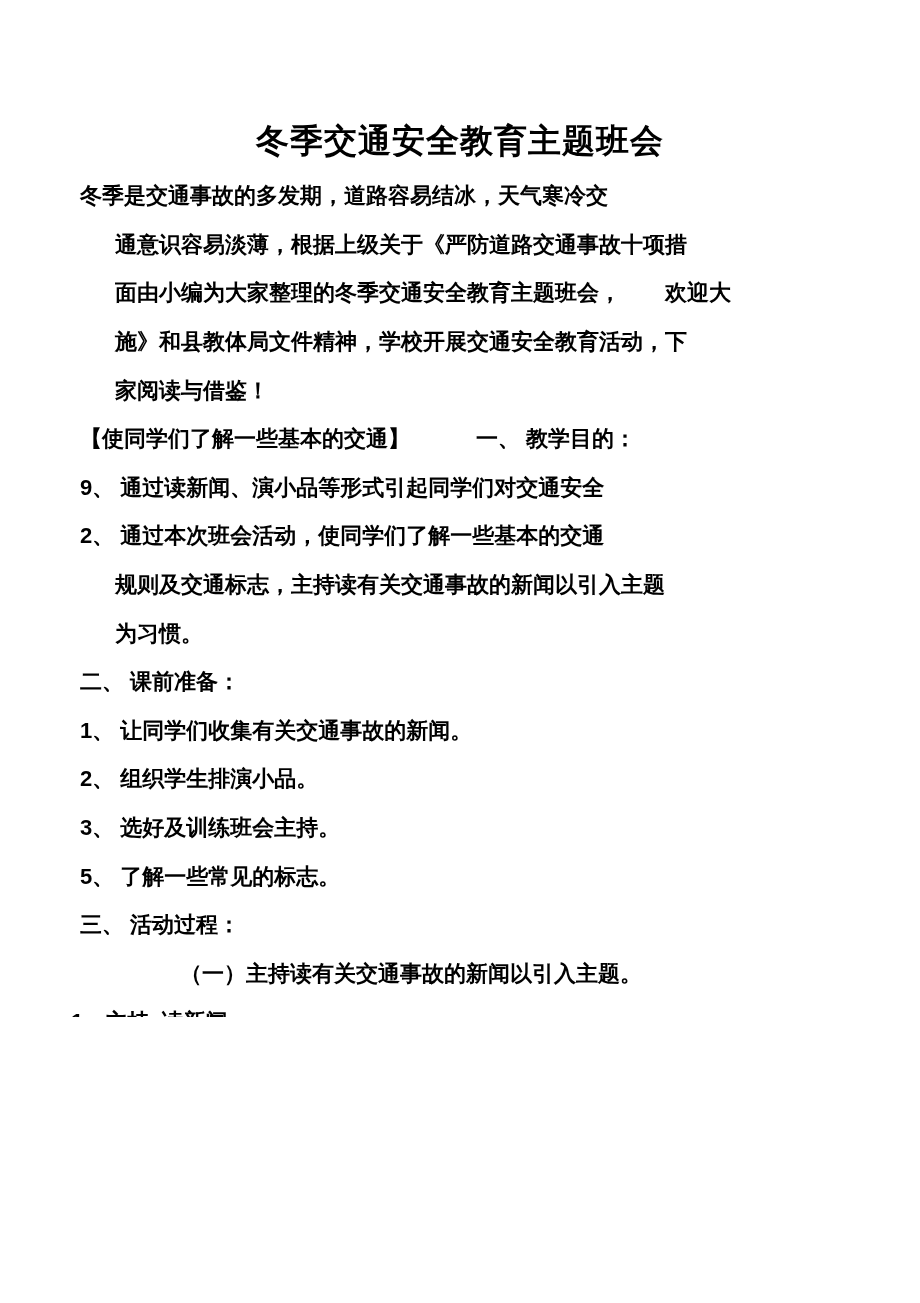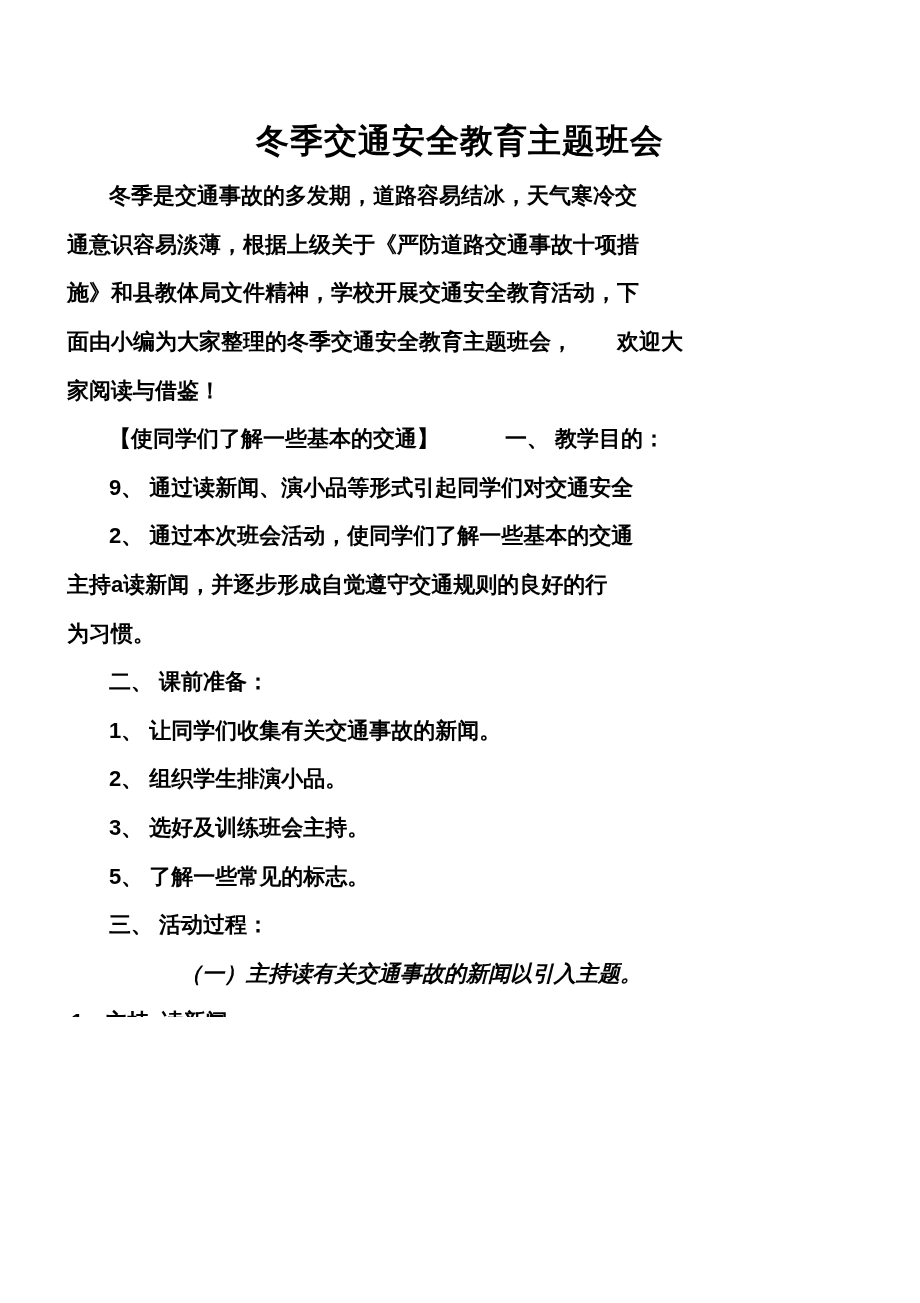--- a/index.html
+++ b/index.html
@@ -36,41 +36,41 @@
   .line {
     height: 48.6px;
     display: flex;
     align-items: center;
     font-size: 22px;
     font-weight: 700;
     white-space: pre;
     box-sizing: border-box;
   }
   
-  .indent-cont  { padding-left: 67px; }  
-  .indent-first { padding-left: 109px; }  
-  .indent-paren { padding-left: 180px; font-style: italic; }  
+  .indent-cont  { padding-left: 115px; }  
+  .indent-first { padding-left: 80px; }  
+  .indent-paren { padding-left: 180px; }  
   .indent-hang  { padding-left: 71px; }  
 </style>
 </head>
 <body>
 
 <div class="page">
   <div class="doc">
     <div class="title">冬季交通安全教育主题班会</div>
     <div>
         <div class="line indent-first">冬季是交通事故的多发期，道路容易结冰，天气寒冷交</div>
         <div class="line indent-cont">通意识容易淡薄，根据上级关于《严防道路交通事故十项措</div>
+        <div class="line indent-cont">面由小编为大家整理的冬季交通安全教育主题班会，　　欢迎大</div>
         <div class="line indent-cont">施》和县教体局文件精神，学校开展交通安全教育活动，下</div>
-        <div class="line indent-cont">面由小编为大家整理的冬季交通安全教育主题班会，　　欢迎大</div>
         <div class="line indent-cont">家阅读与借鉴！</div>
         <div class="line indent-first">【使同学们了解一些基本的交通】　　　一、 教学目的：</div>
         <div class="line indent-first">9、 通过读新闻、演小品等形式引起同学们对交通安全</div>
         <div class="line indent-first">2、 通过本次班会活动，使同学们了解一些基本的交通</div>
-        <div class="line indent-cont">主持a读新闻，并逐步形成自觉遵守交通规则的良好的行</div>
+        <div class="line indent-cont">规则及交通标志，主持读有关交通事故的新闻以引入主题</div>
         <div class="line indent-cont">为习惯。</div>
         <div class="line indent-first">二、 课前准备：</div>
         <div class="line indent-first">1、 让同学们收集有关交通事故的新闻。</div>
         <div class="line indent-first">2、 组织学生排演小品。</div>
         <div class="line indent-first">3、 选好及训练班会主持。</div>
         <div class="line indent-first">5、 了解一些常见的标志。</div>
         <div class="line indent-first">三、 活动过程：</div>
         <div class="line indent-paren">（一）主持读有关交通事故的新闻以引入主题。</div>
         <div class="line indent-hang">1、主持a读新闻。</div>
       </div>

